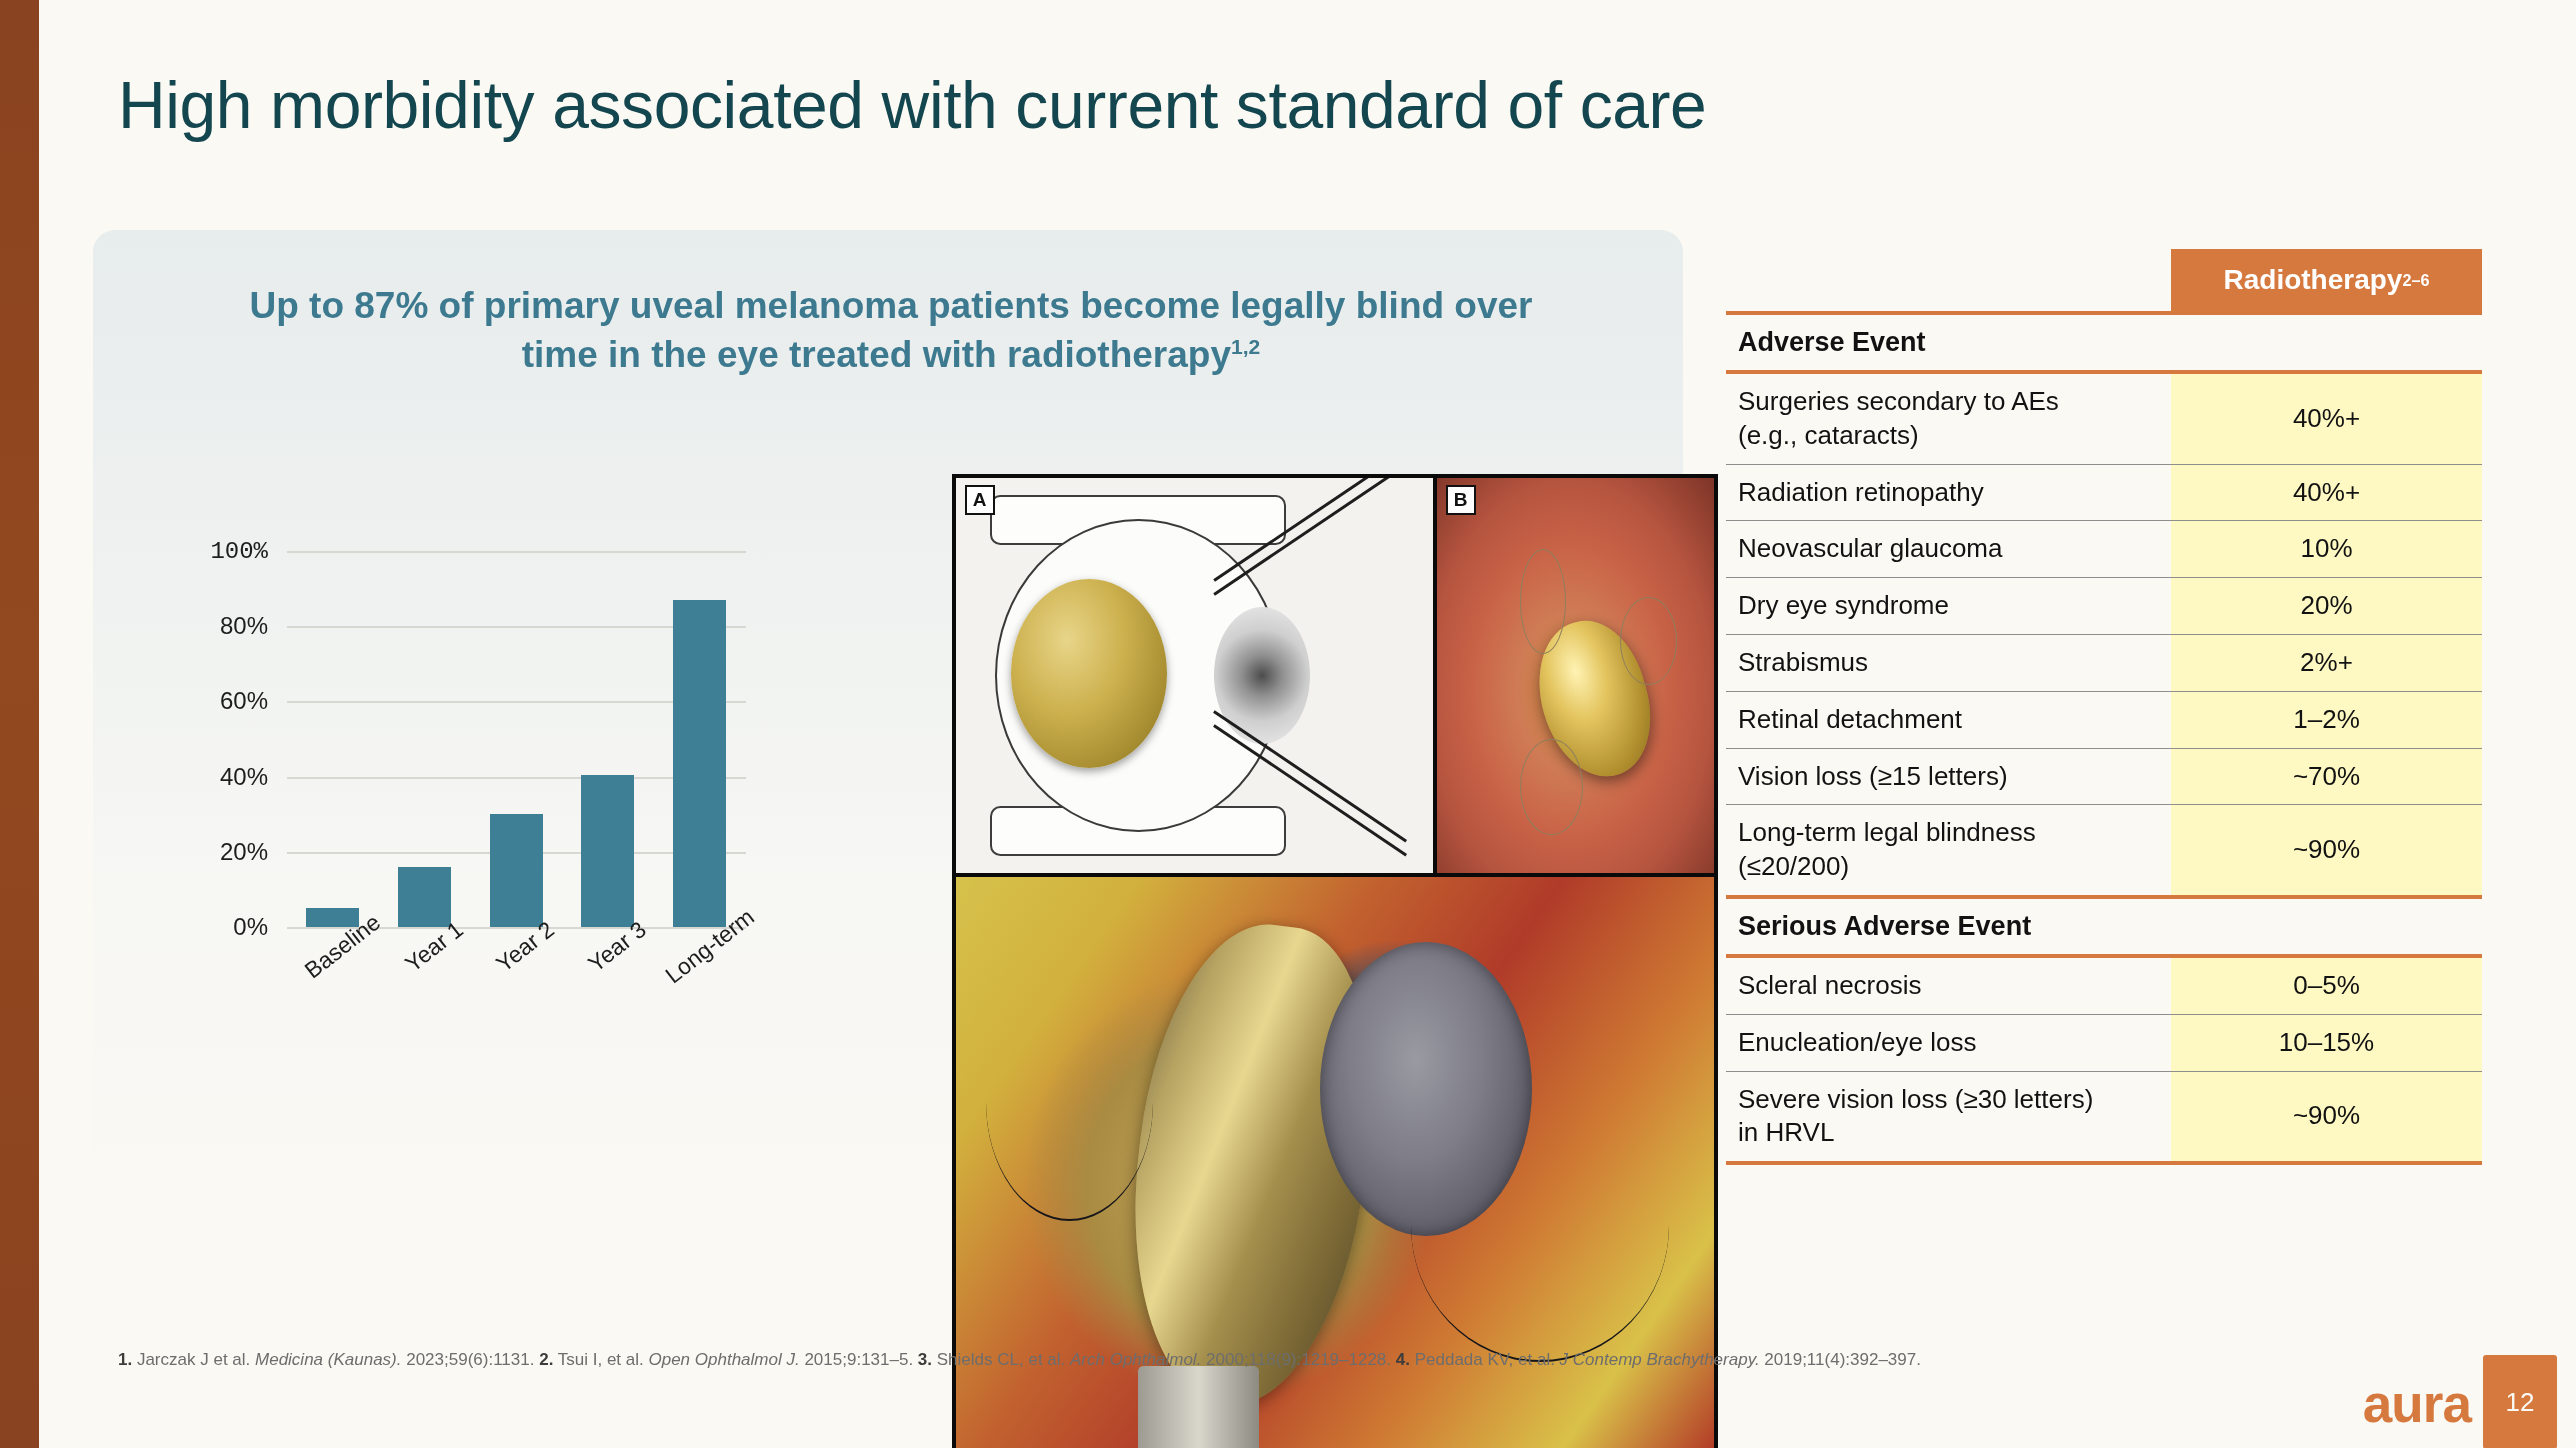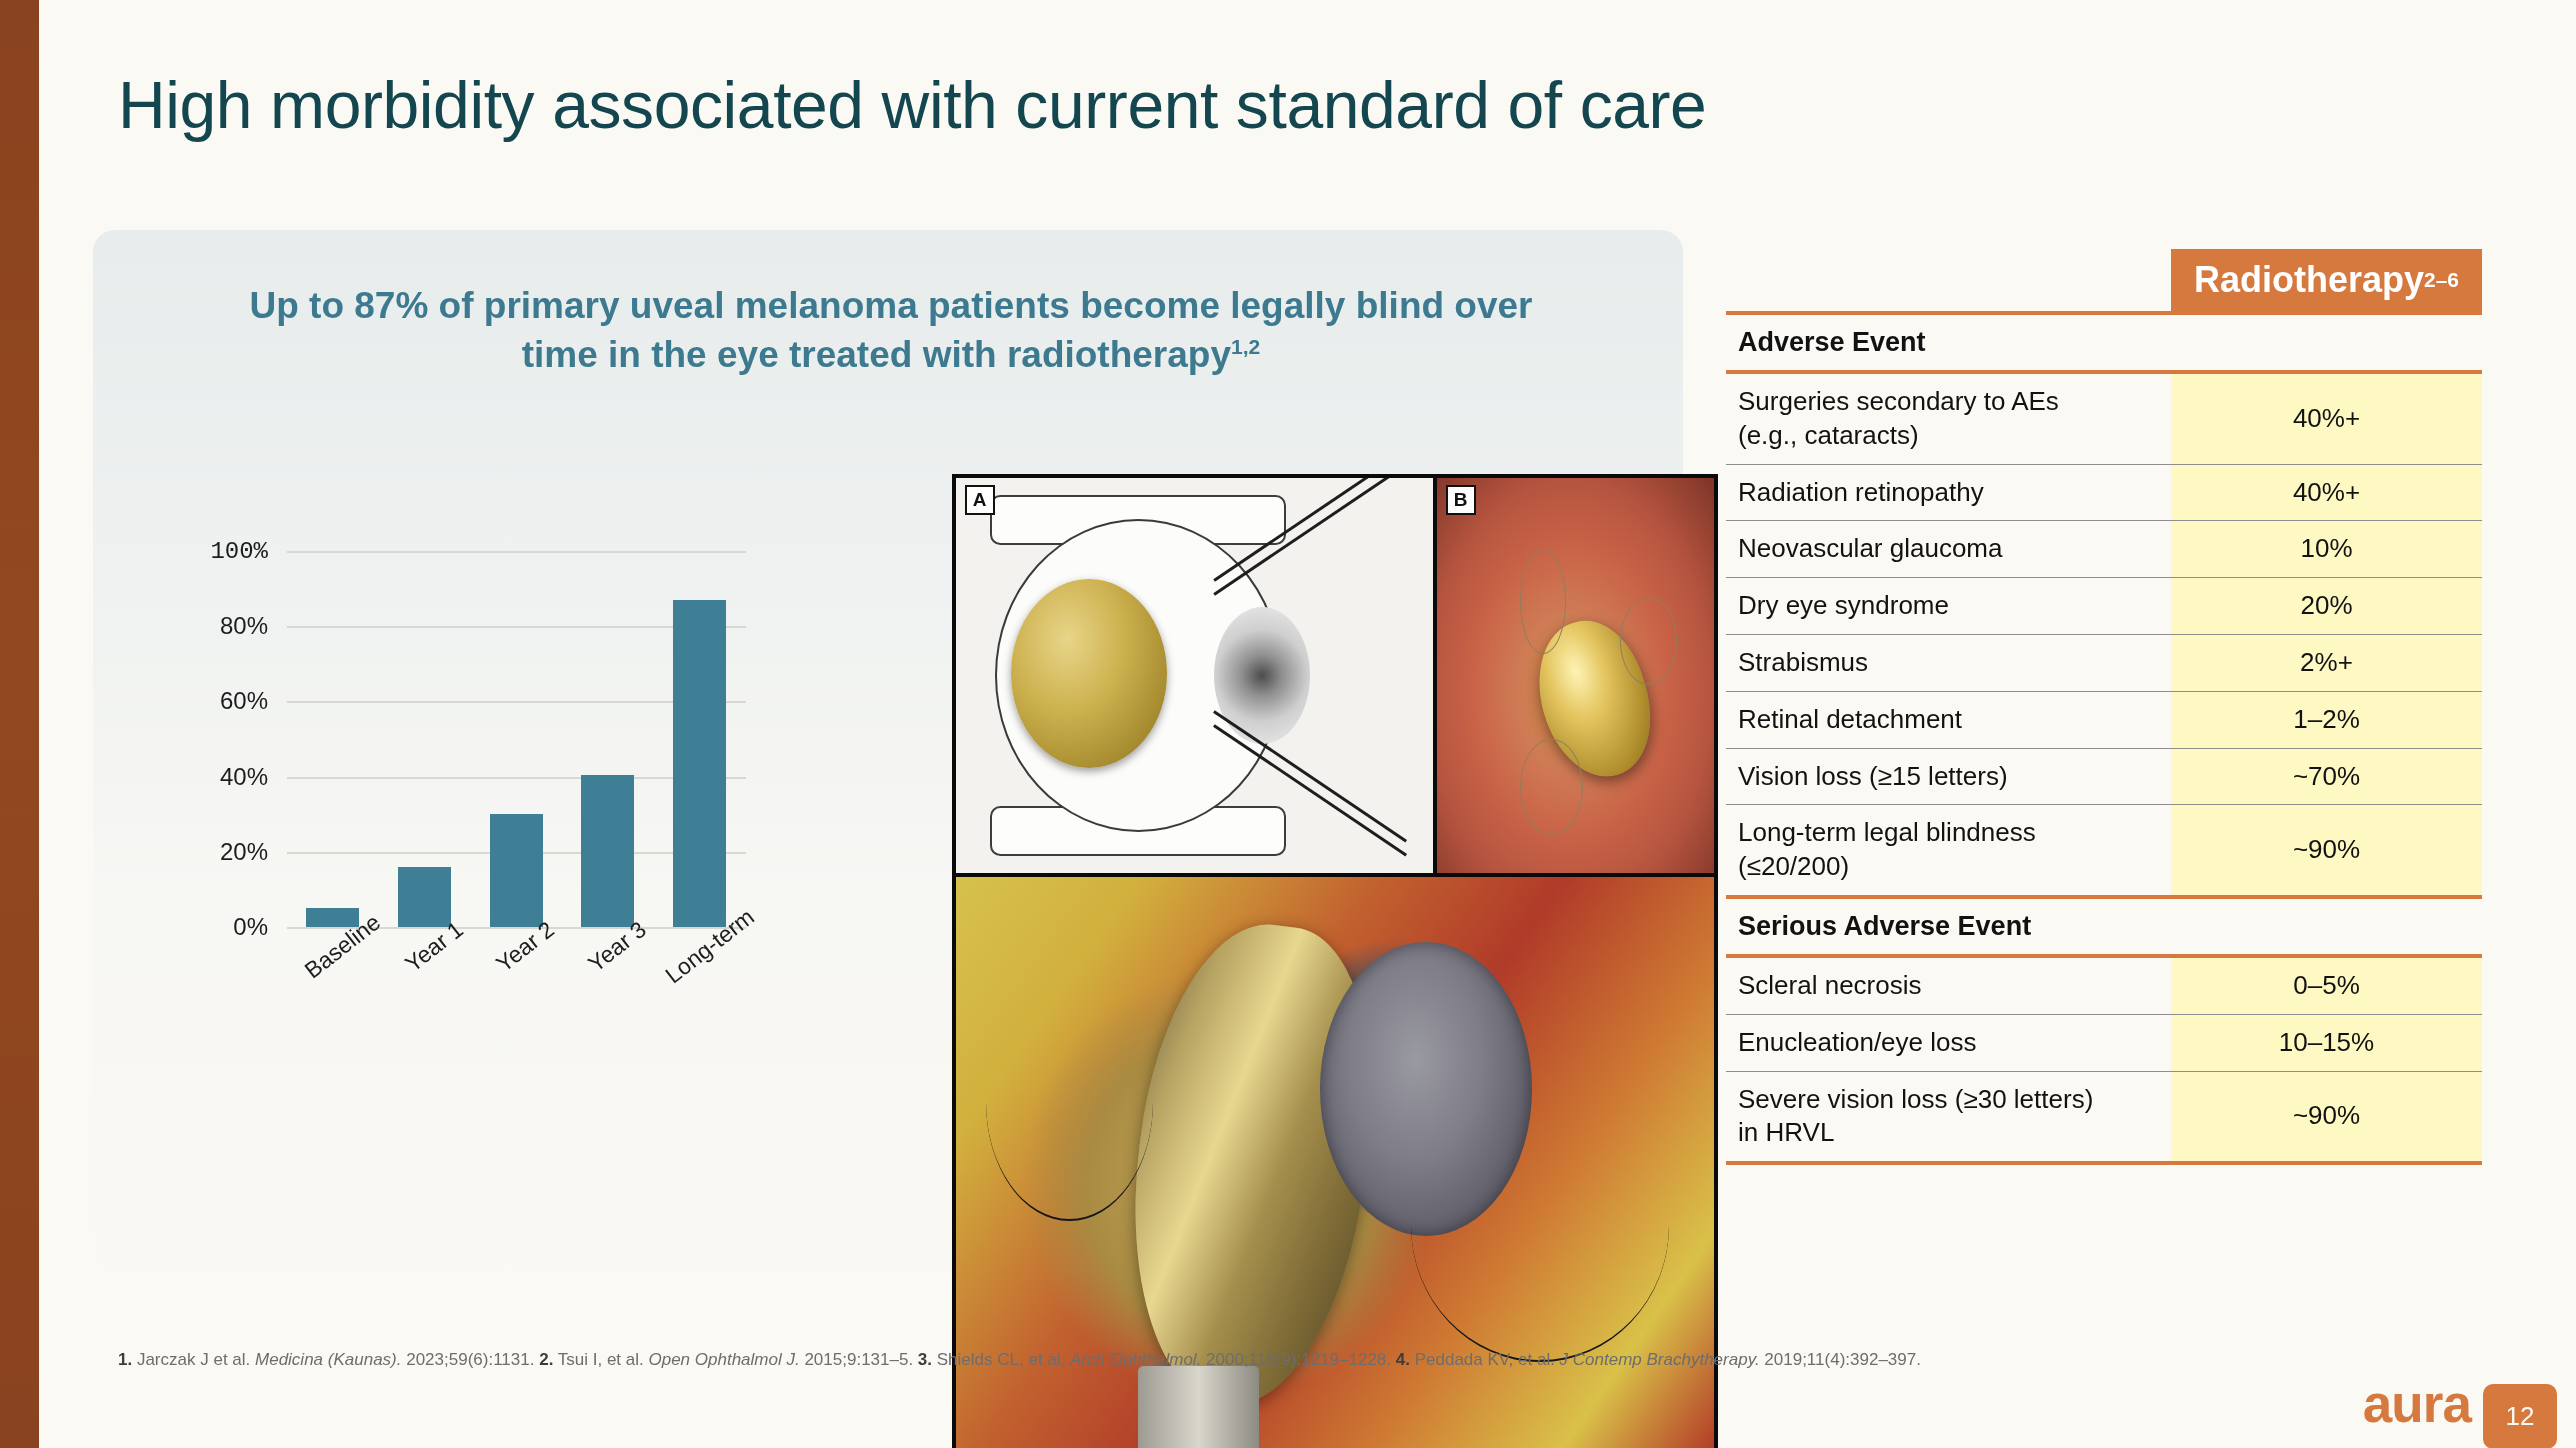--- a/index.html
+++ b/index.html
@@ -251,21 +251,21 @@
     position: absolute;
     left: 1726px; top: 249px;
     width: 756px;
   }
   #rt-header {
     position: absolute;
     right: 0; top: 0;
     width: 311px; height: 62px;
     background: #d5793f;
     color: #fff;
-    font-size: 36px;
+    font-size: 28px;
     font-weight: bold;
     display: flex;
     align-items: center;
     justify-content: center;
   }
   #rt-header sup { font-size: 0.58em; }
   #ae-table {
     position: absolute;
     left: 0; top: 62px;
     width: 756px;
@@ -319,23 +319,23 @@
     right: 105px; bottom: 19px;
     font-size: 53px;
     font-weight: bold;
     color: #d5793f;
     letter-spacing: -0.9px;
     line-height: 1;
   }
   #page-num {
     position: absolute;
     right: 19px; bottom: 0;
-    width: 74px; height: 65px;
+    width: 74px; height: 94px;
     background: #d5793f;
-    border-radius: 10px;
+    border-radius: 3px;
     color: #fbf9f3;
     font-size: 26px;
     display: flex;
     align-items: center;
     justify-content: center;
   }
 </style>
 </head>
 <body>
 

